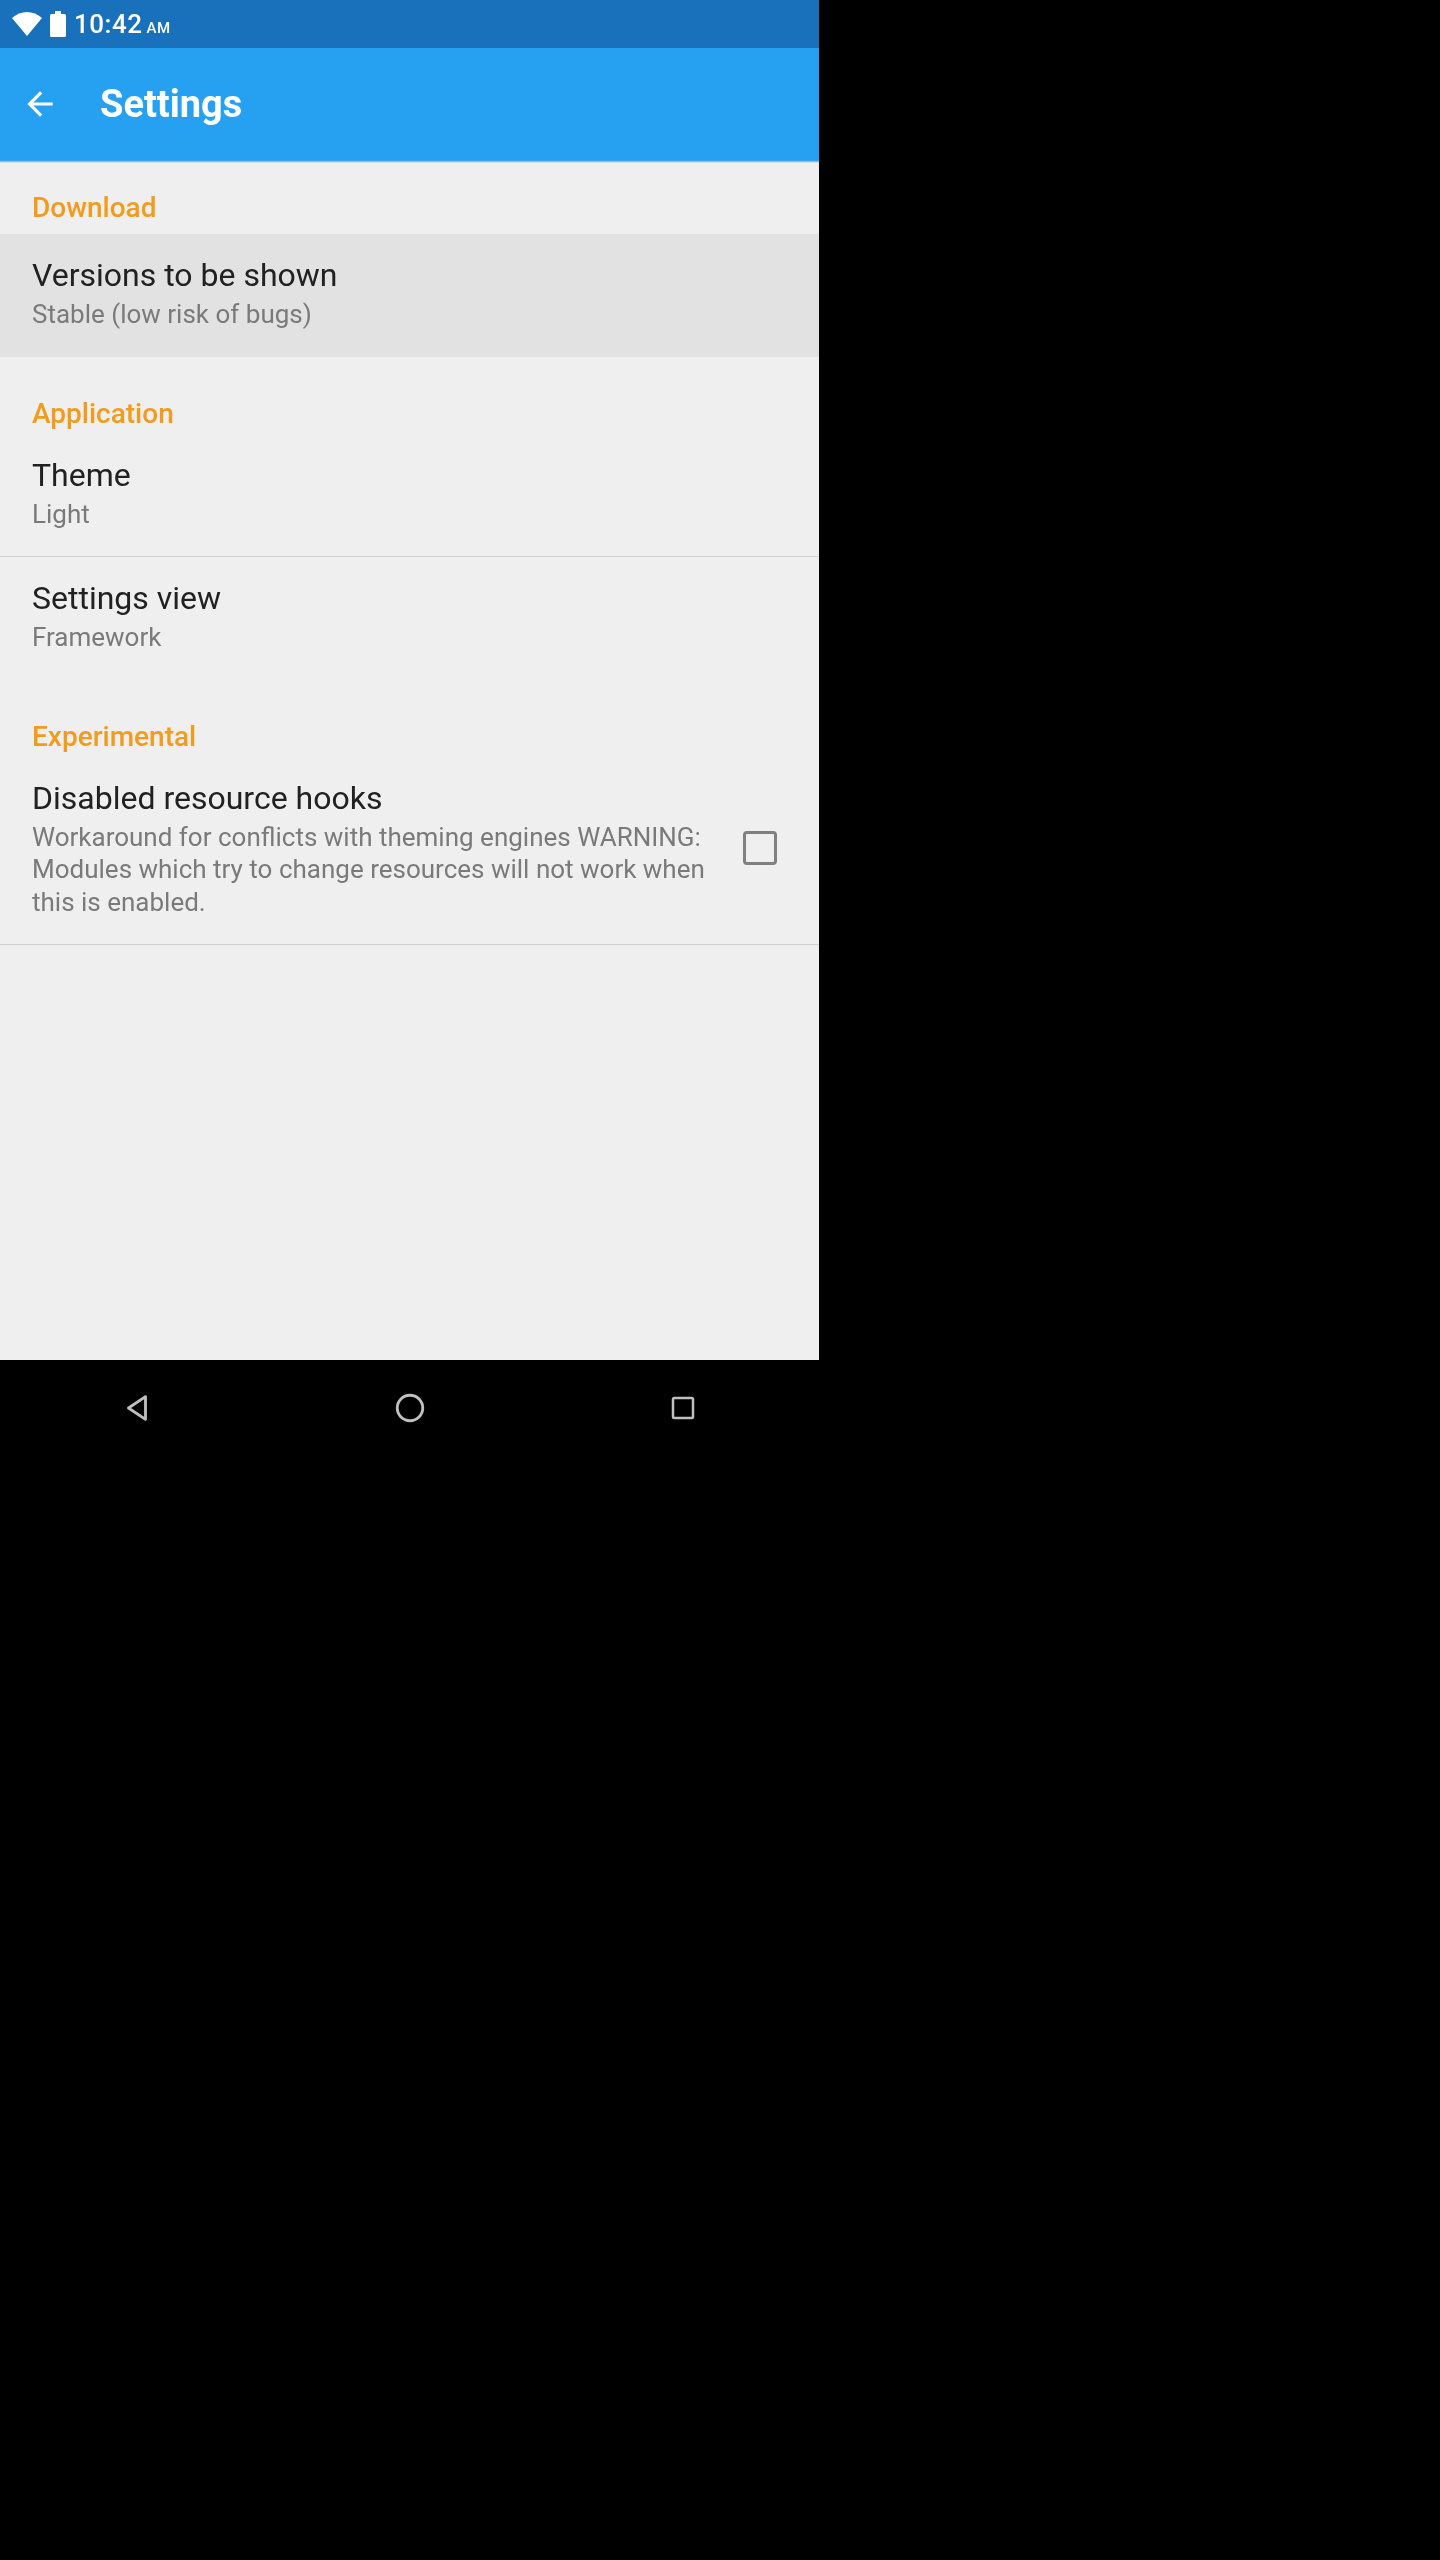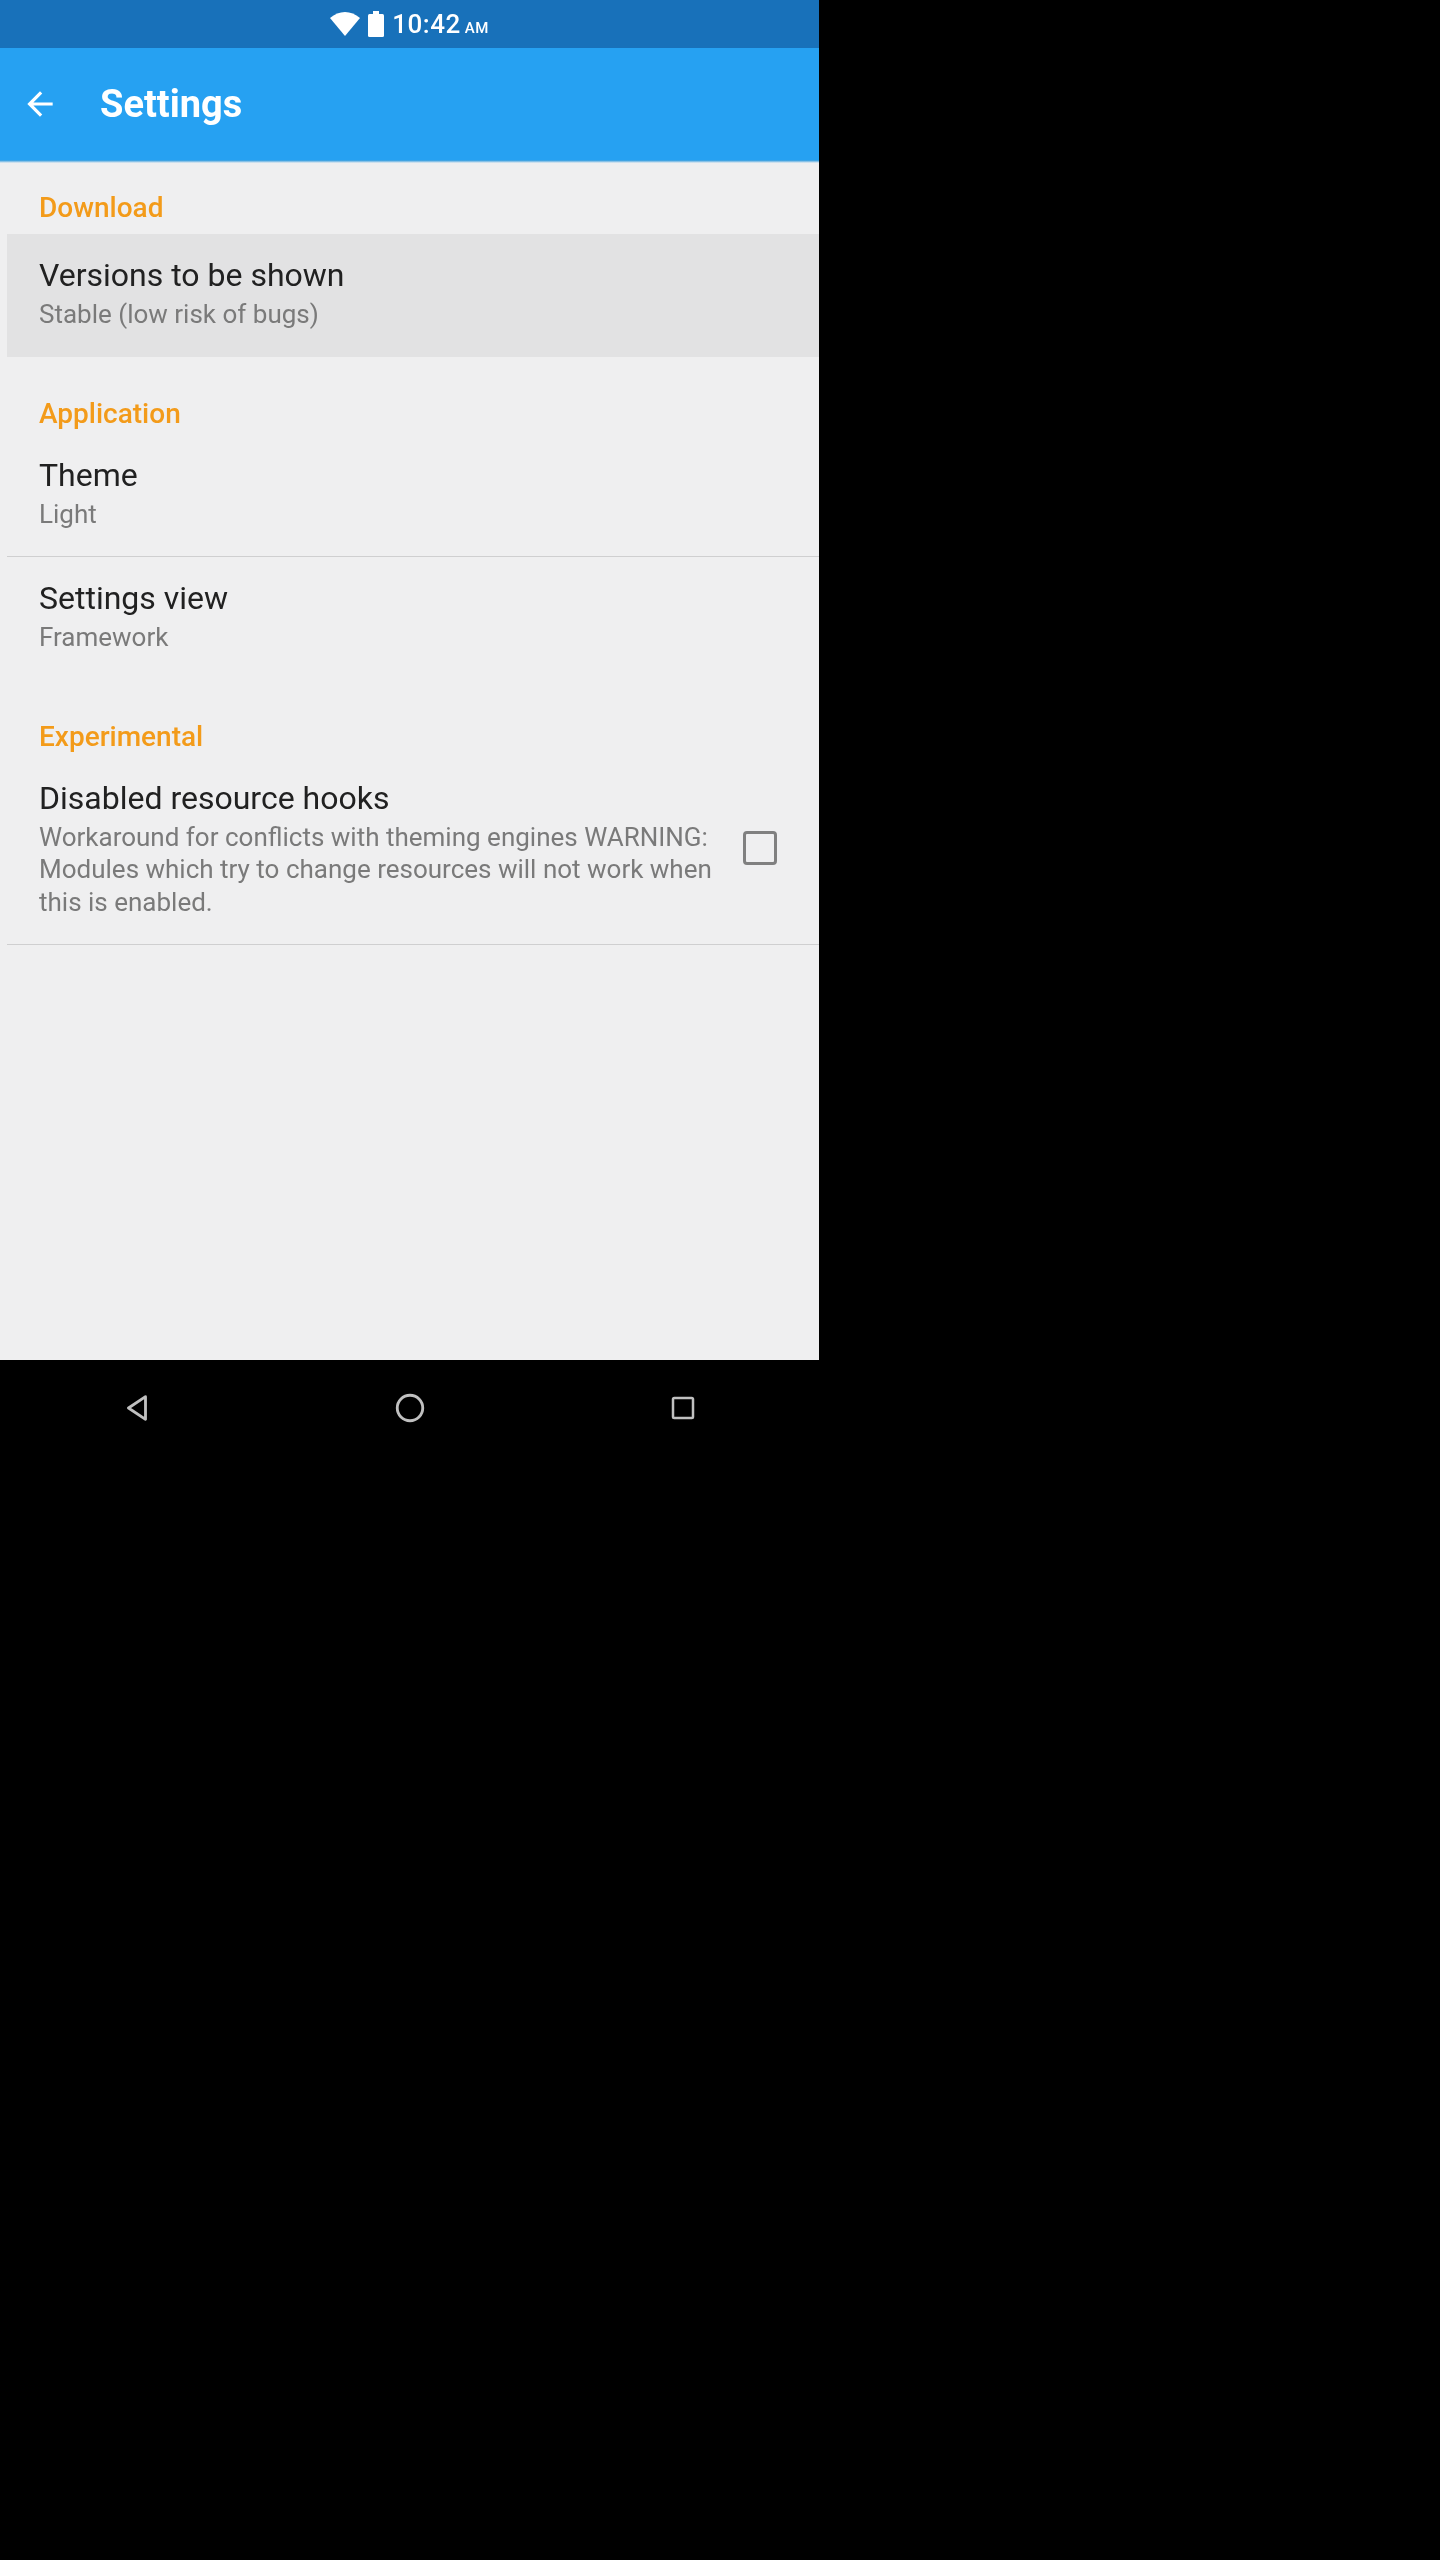--- a/index.html
+++ b/index.html
@@ -1,33 +1,33 @@
 <!DOCTYPE html>
 <html><head>
   <meta charset="utf-8">
   <style>
     * { margin: 0; padding: 0; box-sizing: border-box; font-family: Roboto, 'Helvetica Neue', Arial, sans-serif; }
     html, body { width: 819px; height: 1456px; background: #000; overflow: hidden; }
     .screen { width: 819px; height: 1456px; display: flex; flex-direction: column; background: #efeff0; }
 
     
-    .status { height: 48px; background: #1871ba; display: flex; align-items: center; justify-content: center; padding: 12px 12px; color: #fff; font-weight: 500; }
+    .status { height: 48px; background: #1871ba; display: flex; align-items: center; justify-content: flex-start; padding: 12px 12px; color: #fff; font-weight: 500; }
     .status .wifi, .status .battery { margin-right: 8px; display: inline-flex; }
     .status .time { font-size: 26px; letter-spacing: 0.5px; font-variant-numeric: tabular-nums; display: inline-flex; align-items: baseline; }
     .status .ampm { font-size: 15px; margin-left: 4px; }
 
     
     .appbar { height: 112px; background: #26a1f2; display: flex; align-items: center; padding: 0 16px; }
     .appbar .back { width: 48px; height: 48px; display: inline-flex; align-items: center; justify-content: center; cursor: pointer; }
     .appbar .title { color: #fff; font-size: 38px; font-weight: 700; margin-left: 36px; }
     .appbar-wrap { position: relative; }
     .appbar-shadow { height: 3px; background: linear-gradient(#1f94df, rgba(0,0,0,0)); }
 
     
-    .content { flex: 1; background: #efeff0; overflow-y: auto; padding-left: 7px; }
+    .content { flex: 1; background: #efeff0; overflow-y: auto; }
 
     .section-header { padding: 40px 32px 4px; color: #f39b1a; font-size: 28px; font-weight: 500; }
     .section-header.first { padding-top: 28px; }
 
     .row { padding: 22px 32px 26px; }
     .row.highlighted { background: #e2e2e3; margin-top: 6px; } 
     .row .row-title { color: #212121; font-size: 32px; font-weight: 400; }
     .row .row-sub { color: #7a7a7a; font-size: 26px; margin-top: 4px; line-height: 1.25; }
 
     .divider { height: 1px; background: #cfcfd0; margin: 0; }

